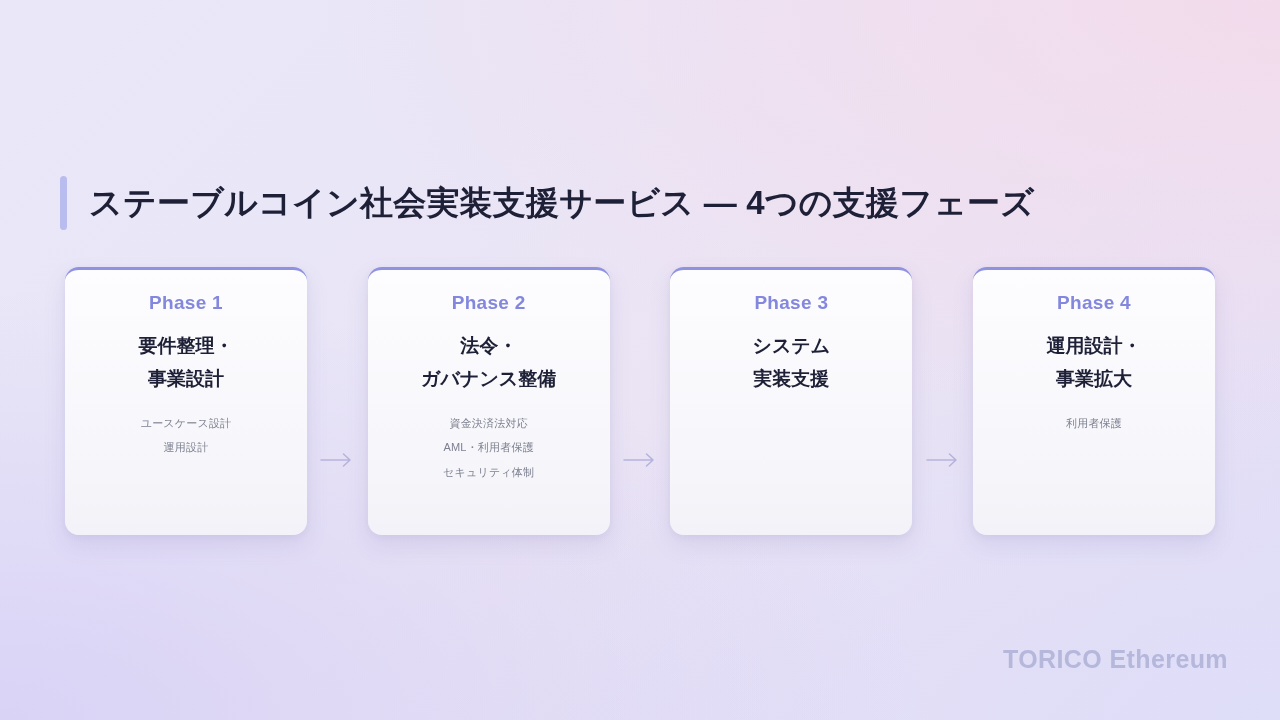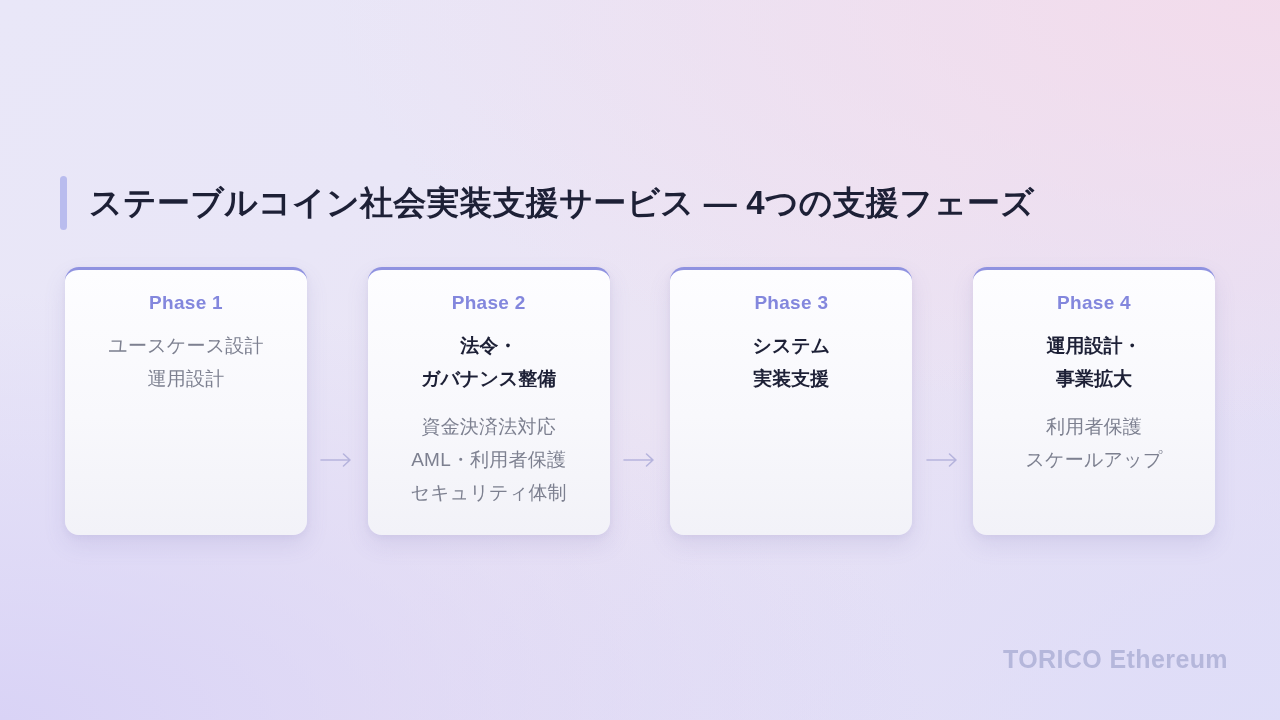--- a/index.html
+++ b/index.html
@@ -87,21 +87,21 @@
     font-size: 19px;
     font-weight: 700;
     color: #1d2036;
     line-height: 1.72;
     margin-bottom: 16px;
   }
   .card-title .ln { display: block; }
 
   .card-items { margin-top: 2px; }
   .card-item {
-    font-size: 19px;
+    font-size: 11px;
     color: #7d8090;
     line-height: 1.1;
     padding: 6px 0;
     letter-spacing: 0.2px;
   }
 
   
   .arrow {
     flex: 1 1 auto;
     display: flex;
@@ -132,20 +132,24 @@
 
   <div class="title-row">
     <span class="title-bar"></span>
     <h1 class="title-text">ステーブルコイン社会実装支援サービス — 4つの支援フェーズ</h1>
   </div>
 
   <div class="phase-row">
 
     <div class="card">
       <div class="phase-label">Phase 1</div>
+      <div class="card-title">
+        <span class="ln">要件整理・</span>
+        <span class="ln">事業設計</span>
+      </div>
       <div class="card-items">
         <div class="card-item">ユースケース設計</div>
         <div class="card-item">運用設計</div>
       </div>
     </div>
 
     <div class="arrow">
       <svg width="34" height="16" viewBox="0 0 34 16" fill="none" aria-hidden="true">
         <path d="M1 8 H30 M23.5 2 L30 8 L23.5 14" stroke="currentColor" stroke-width="1.6" stroke-linecap="round" stroke-linejoin="round"></path>
       </svg>
@@ -185,21 +189,20 @@
     </div>
 
     <div class="card">
       <div class="phase-label">Phase 4</div>
       <div class="card-title">
         <span class="ln">運用設計・</span>
         <span class="ln">事業拡大</span>
       </div>
       <div class="card-items">
         <div class="card-item">利用者保護</div>
-        <div class="card-item">スケールアップ</div>
       </div>
     </div>
 
   </div>
 
   <div class="footer-brand">TORICO Ethereum</div>
 
 </div>
 
 </body></html>

